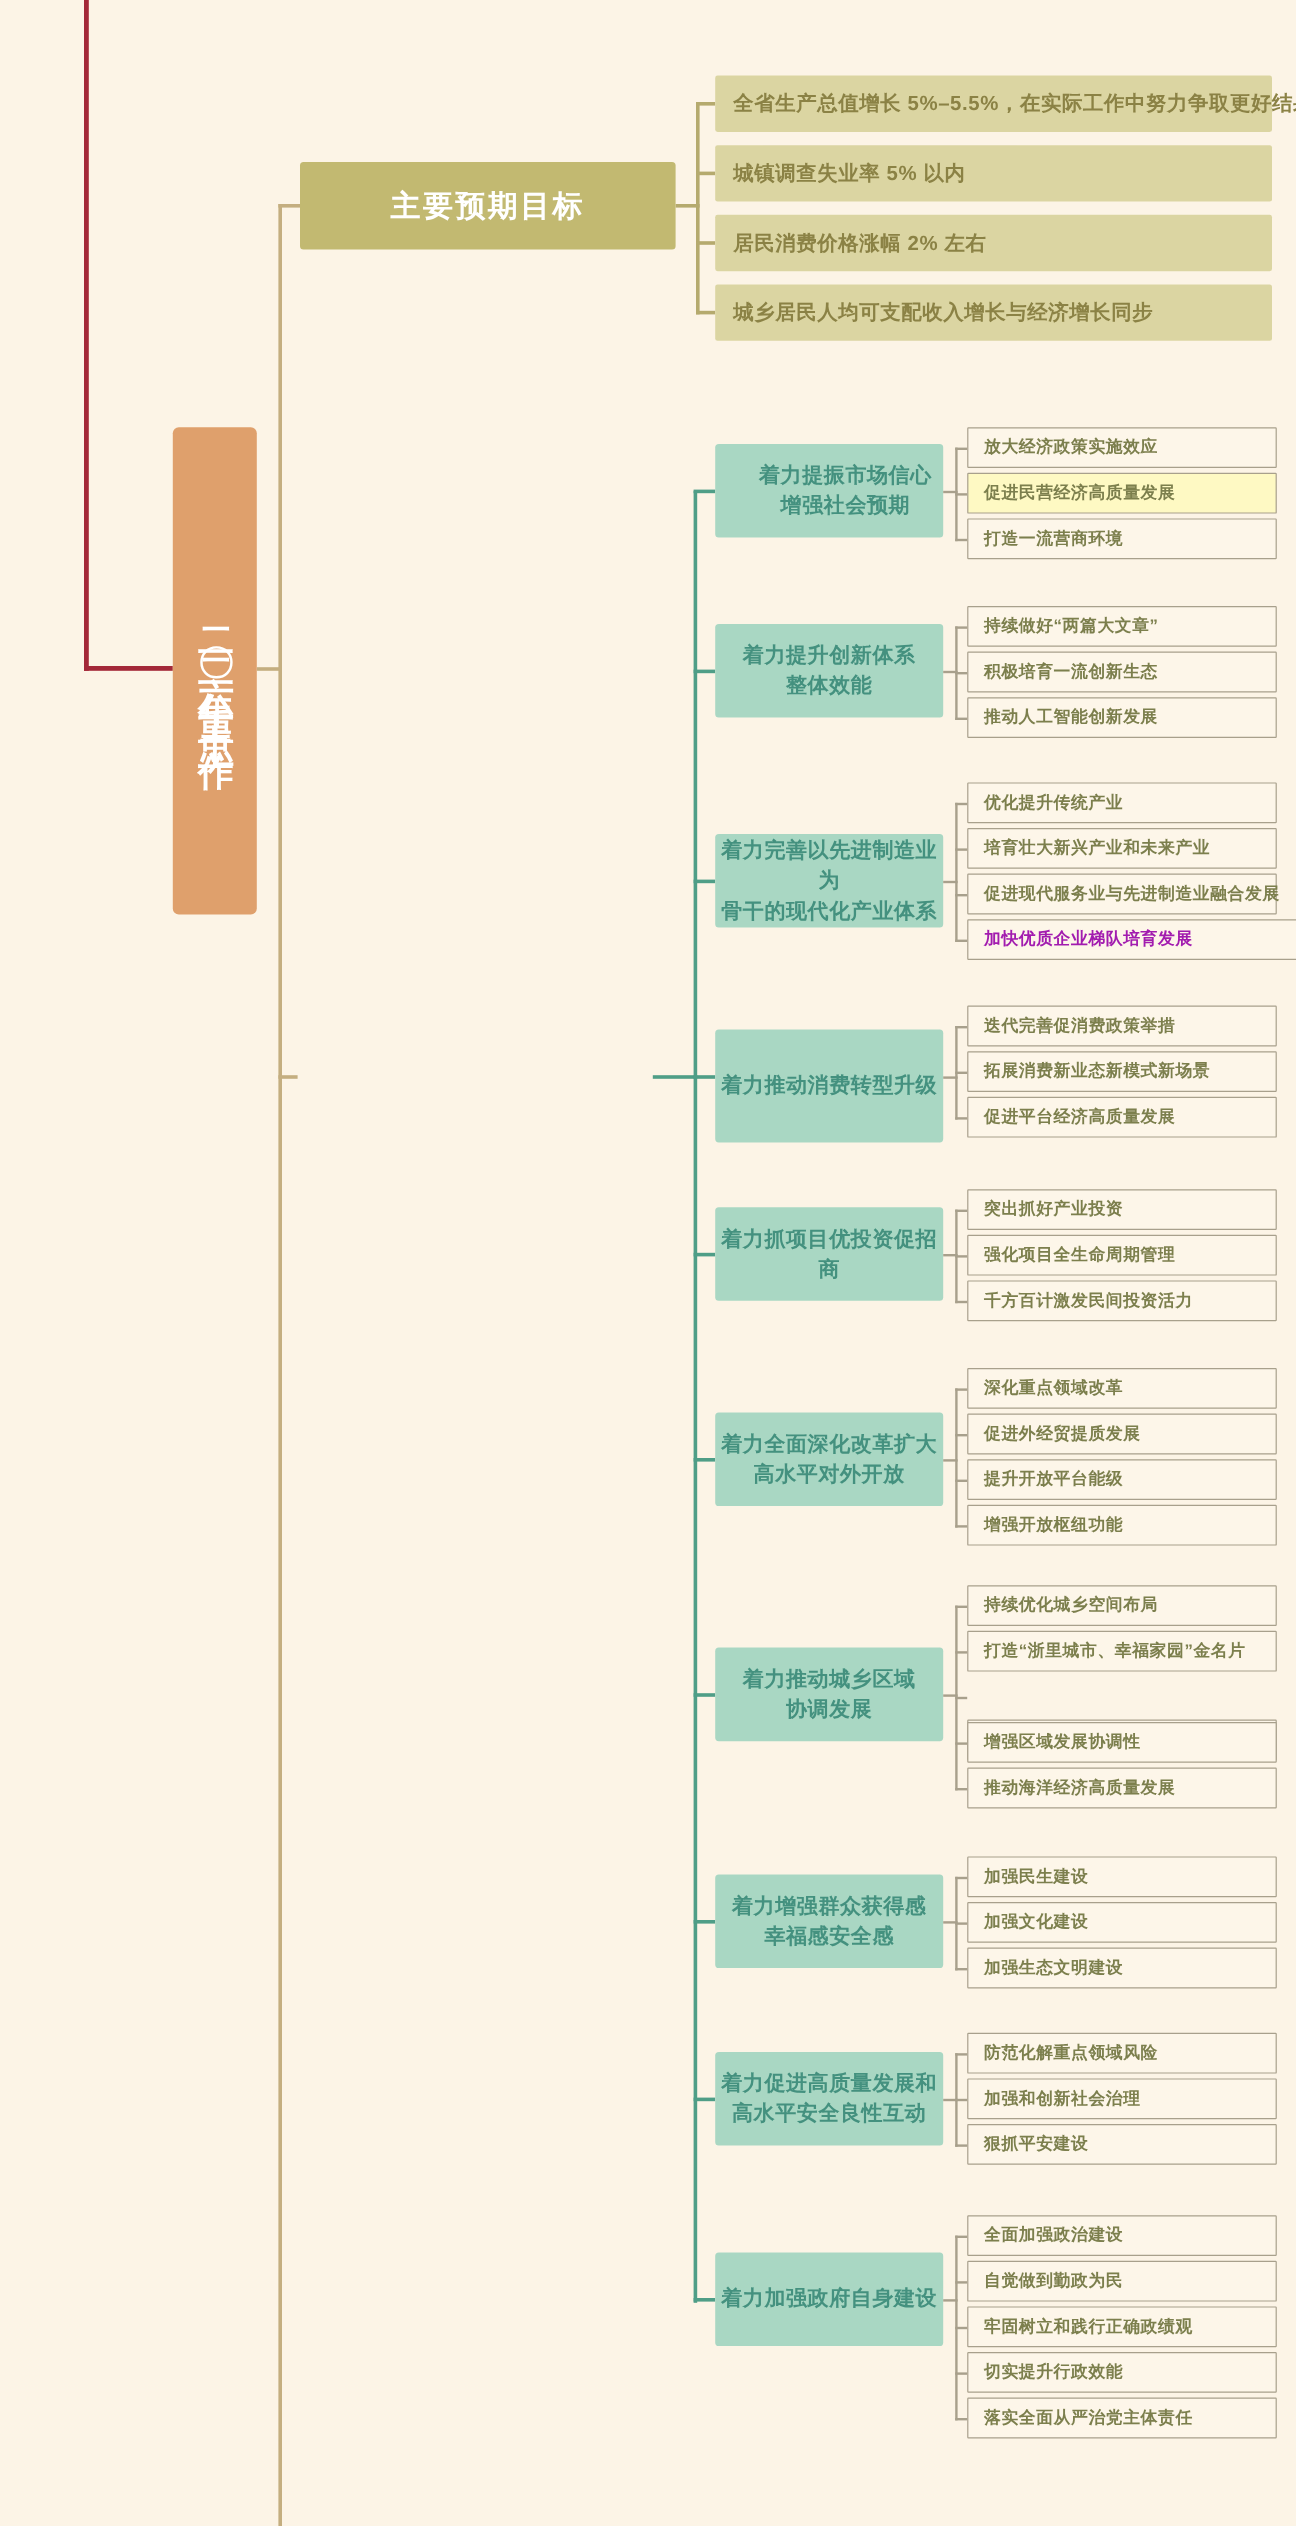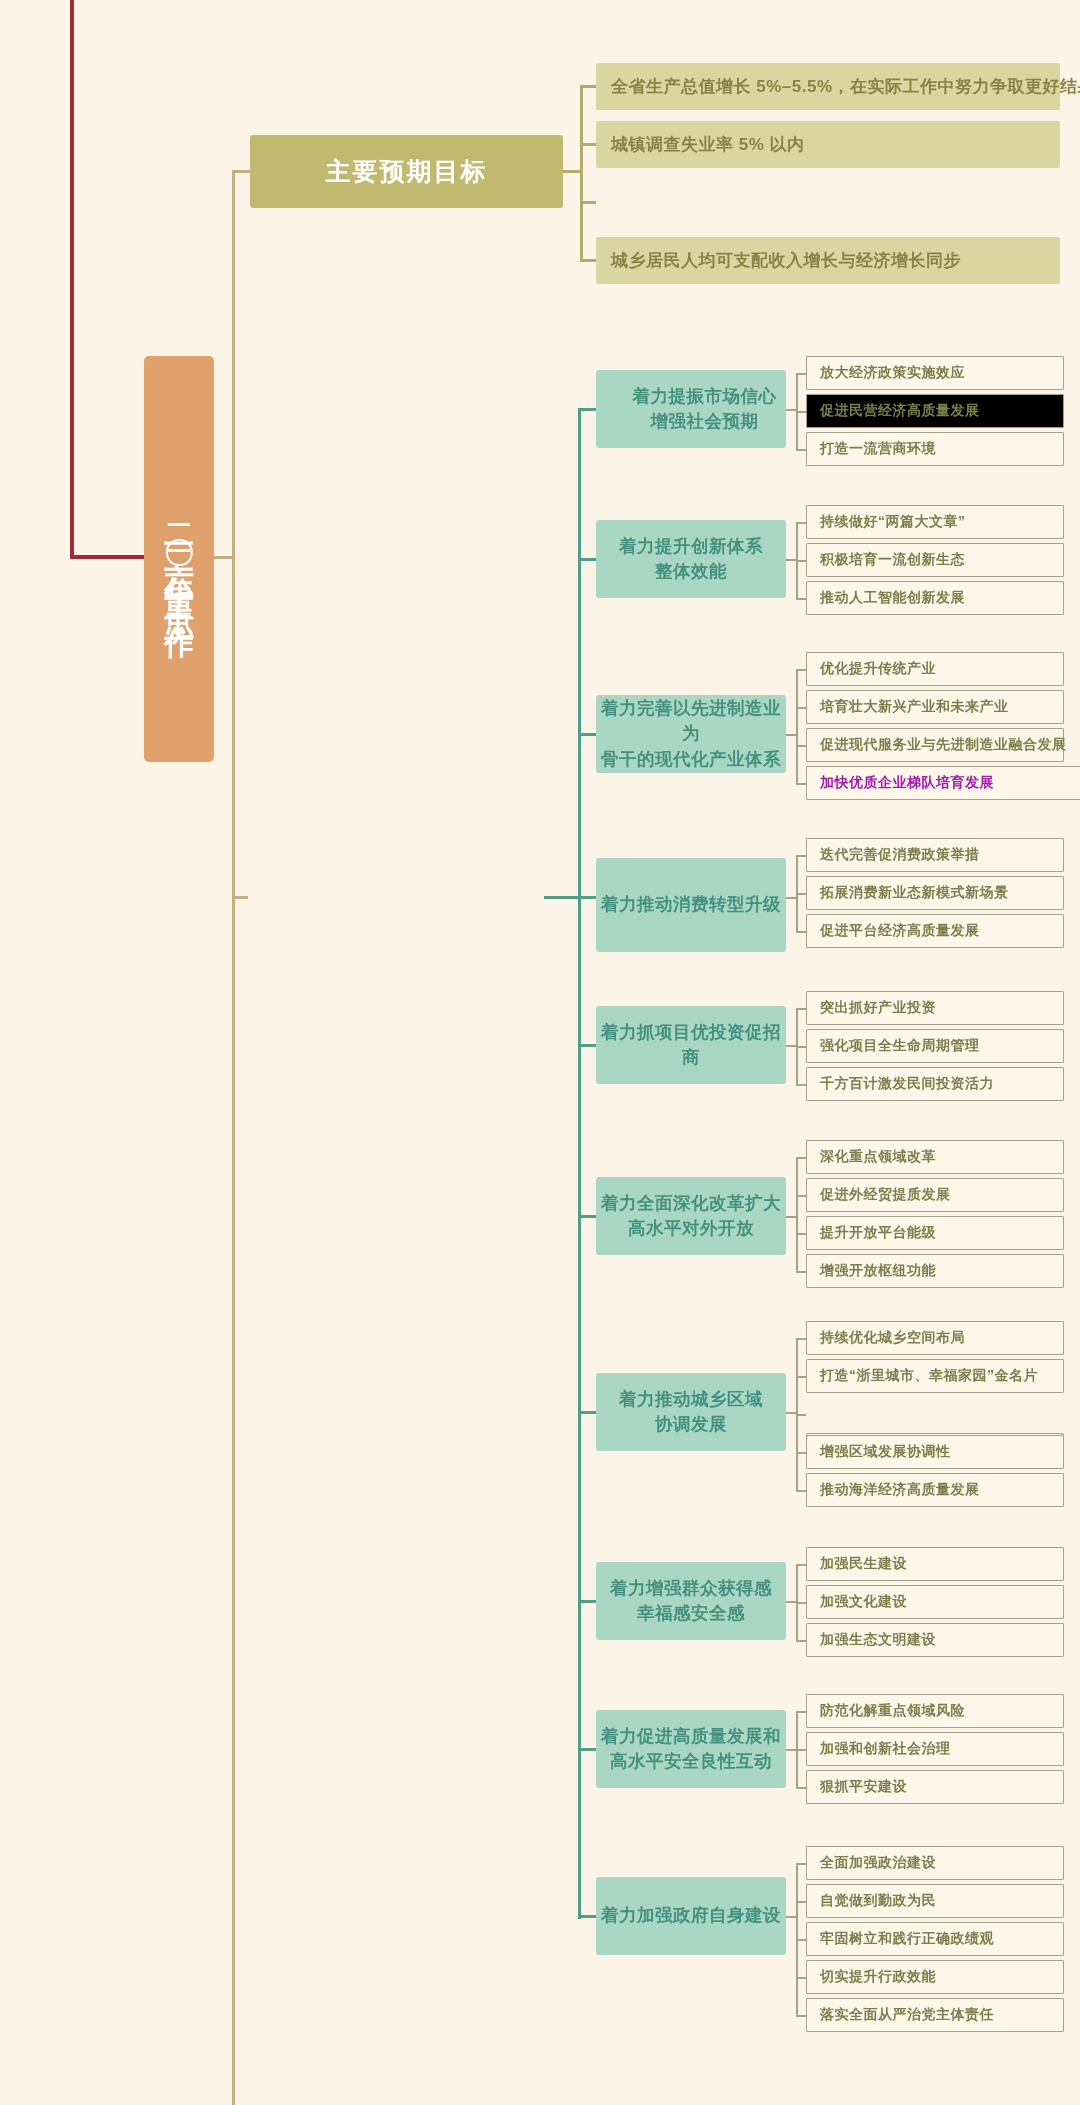--- a/index.html
+++ b/index.html
@@ -42,33 +42,34 @@
     <div class="line" style="left: 232px; top: 170px; width: 3px; height: 1935px; background: rgb(196, 174, 128);"></div>
     <div class="line" style="left: 232px; top: 170px; width: 18px; height: 3px; background: rgb(196, 174, 128);"></div>
     <div class="line" style="left: 232px; top: 896px; width: 16px; height: 3px; background: rgb(196, 174, 128);"></div>
     <div class="line" style="left: 563px; top: 170px; width: 20px; height: 3px; background: rgb(181, 170, 110);"></div>
     <div class="line" style="left: 580px; top: 85px; width: 3px; height: 177px; background: rgb(181, 170, 110);"></div>
     <div class="line" style="left: 580px; top: 85px; width: 16px; height: 3px; background: rgb(181, 170, 110);"></div>
     <div class="box goal-item" style="left: 596px; top: 63px; width: 464px; height: 47px; background: rgb(219, 213, 162); color: rgb(139, 130, 69);">全省生产总值增长 5%–5.5%，在实际工作中努力争取更好结果</div>
     <div class="line" style="left: 580px; top: 143px; width: 16px; height: 3px; background: rgb(181, 170, 110);"></div>
     <div class="box goal-item" style="left: 596px; top: 121px; width: 464px; height: 47px; background: rgb(219, 213, 162); color: rgb(139, 130, 69);">城镇调查失业率 5% 以内</div>
     <div class="line" style="left: 580px; top: 201px; width: 16px; height: 3px; background: rgb(181, 170, 110);"></div>
+    <div class="box goal-item" style="left: 596px; top: 179px; width: 464px; height: 47px; background: rgb(219, 213, 162); color: rgb(139, 130, 69);">居民消费价格涨幅 2% 左右</div>
     <div class="line" style="left: 580px; top: 259px; width: 16px; height: 3px; background: rgb(181, 170, 110);"></div>
     <div class="box goal-item" style="left: 596px; top: 237px; width: 464px; height: 47px; background: rgb(219, 213, 162); color: rgb(139, 130, 69);">城乡居民人均可支配收入增长与经济增长同步</div>
     <div class="line" style="left: 544px; top: 896px; width: 37px; height: 3px; background: rgb(79, 158, 135);"></div>
     <div class="line" style="left: 578px; top: 409px; width: 3px; height: 1510px; background: rgb(79, 158, 135);"></div>
     <div class="line" style="left: 578px; top: 408px; width: 18px; height: 3px; background: rgb(79, 158, 135);"></div>
     <div class="box branch-box" style="left: 596px; top: 370px; width: 190px; height: 78px; background: rgb(169, 215, 195); color: rgb(68, 145, 127); padding-left: 27px;">着力提振市场信心
 增强社会预期</div>
     <div class="line" style="left: 786px; top: 409px; width: 12px; height: 2px; background: rgb(168, 160, 140);"></div>
     <div class="line" style="left: 796px; top: 373px; width: 2px; height: 78px; background: rgb(168, 160, 140);"></div>
     <div class="line" style="left: 796px; top: 373px; width: 10px; height: 2px; background: rgb(168, 160, 140);"></div>
     <div class="box leaf-item" style="left: 806px; top: 356px; width: 258px; height: 34px; background: rgb(253, 246, 233); border-color: rgb(168, 160, 140); color: rgb(124, 127, 77);">放大经济政策实施效应</div>
     <div class="line" style="left: 796px; top: 411px; width: 10px; height: 2px; background: rgb(168, 160, 140);"></div>
-    <div class="box leaf-item" style="left: 806px; top: 394px; width: 258px; height: 34px; background: #000000; border-color: rgb(168, 160, 140); color: rgb(124, 127, 77);">促进民营经济高质量发展</div>
+    <div class="box leaf-item" style="left: 806px; top: 394px; width: 258px; height: 34px; background: #fef9c3; border-color: rgb(168, 160, 140); color: rgb(124, 127, 77);">促进民营经济高质量发展</div>
     <div class="line" style="left: 796px; top: 449px; width: 10px; height: 2px; background: rgb(168, 160, 140);"></div>
     <div class="box leaf-item" style="left: 806px; top: 432px; width: 258px; height: 34px; background: rgb(253, 246, 233); border-color: rgb(168, 160, 140); color: rgb(124, 127, 77);">打造一流营商环境</div>
     <div class="line" style="left: 578px; top: 558px; width: 18px; height: 3px; background: rgb(79, 158, 135);"></div>
     <div class="box branch-box" style="left: 596px; top: 520px; width: 190px; height: 78px; background: rgb(169, 215, 195); color: rgb(68, 145, 127);">着力提升创新体系
 整体效能</div>
     <div class="line" style="left: 786px; top: 559px; width: 12px; height: 2px; background: rgb(168, 160, 140);"></div>
     <div class="line" style="left: 796px; top: 522px; width: 2px; height: 78px; background: rgb(168, 160, 140);"></div>
     <div class="line" style="left: 796px; top: 522px; width: 10px; height: 2px; background: rgb(168, 160, 140);"></div>
     <div class="box leaf-item" style="left: 806px; top: 505px; width: 258px; height: 34px; background: rgb(253, 246, 233); border-color: rgb(168, 160, 140); color: rgb(124, 127, 77);">持续做好“两篇大文章”</div>
     <div class="line" style="left: 796px; top: 560px; width: 10px; height: 2px; background: rgb(168, 160, 140);"></div>

